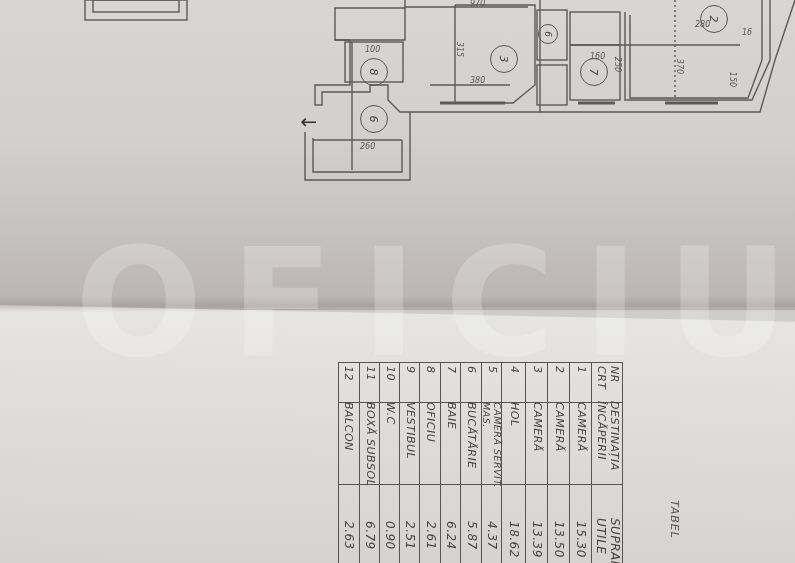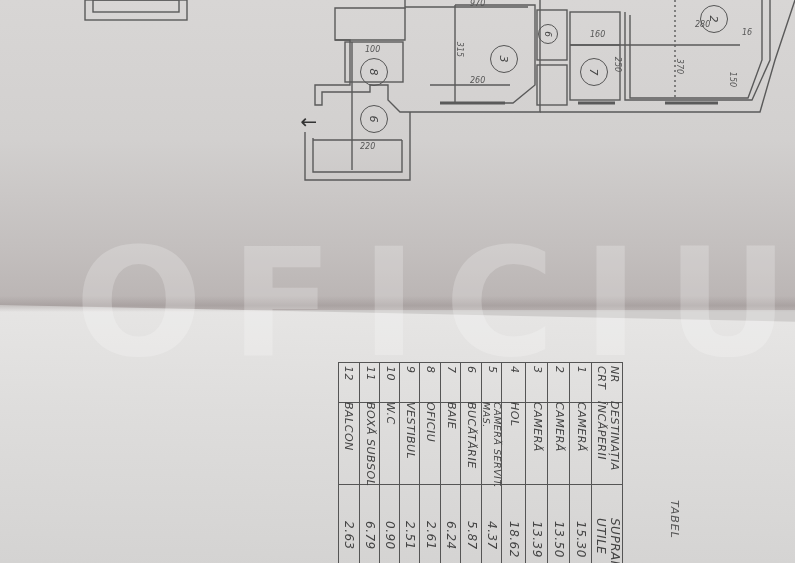--- a/index.html
+++ b/index.html
@@ -116,23 +116,23 @@
   <div class="room-num" style="left:490px;top:45px;">3</div>
   <div class="room-num" style="left:360px;top:58px;">8</div>
   <div class="room-num" style="left:360px;top:105px;">6</div>
   <div class="room-num" style="left:580px;top:58px;">7</div>
   <div class="room-num" style="left:700px;top:5px;">2</div>
   <div class="room-num" style="left:538px;top:24px;width:18px;height:18px;font-size:9px;">6</div>
 
   <span class="dim h" style="left:470px;top:-1px;">970</span>
   <span class="dim h" style="left:365px;top:45px;">100</span>
   <span class="dim" style="left:452px;top:45px;">315</span>
-  <span class="dim h" style="left:470px;top:76px;">260</span>
-  <span class="dim h" style="left:360px;top:142px;">220</span>
-  <span class="dim h" style="left:590px;top:30px;">160</span>
+  <span class="dim h" style="left:470px;top:76px;">380</span>
+  <span class="dim h" style="left:360px;top:142px;">260</span>
+  <span class="dim h" style="left:590px;top:52px;">160</span>
   <span class="dim h" style="left:695px;top:20px;">280</span>
   <span class="dim" style="left:672px;top:62px;">370</span>
   <span class="dim" style="left:610px;top:60px;">250</span>
   <span class="dim h" style="left:742px;top:28px;">16</span>
   <span class="dim" style="left:725px;top:75px;">150</span>
 
   <div class="entry-arrow">↑</div>
 </div>
 
 <div class="watermark">OFICIU</div>

